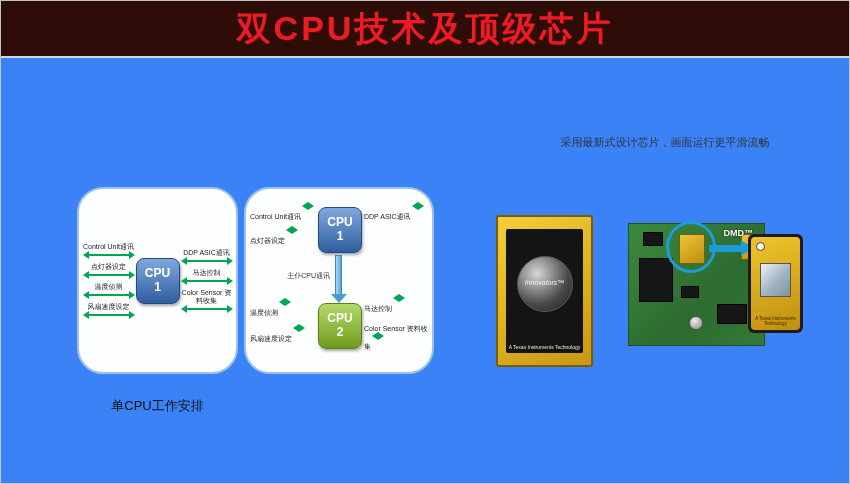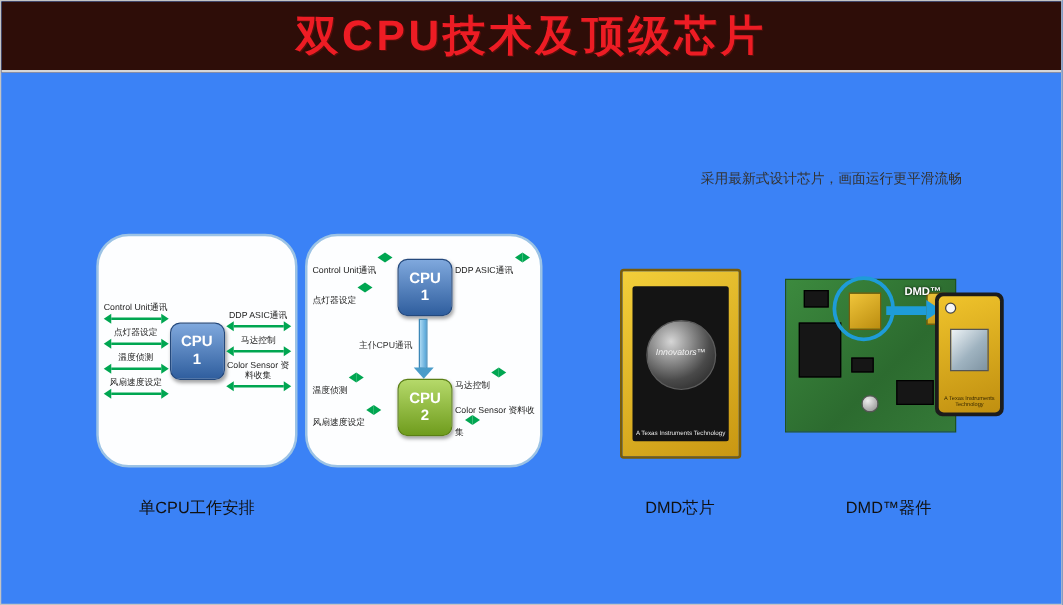--- a/index.html
+++ b/index.html
@@ -211,16 +211,14 @@
 
   <figure id="dmd-device">
     <div class="dev-face">
       <div class="dev-logo"></div>
       <div class="dev-window"></div>
       <div class="dev-text">A Texas Instruments Technology</div>
     </div>
   </figure>
 
   <div class="img-label" id="lblA">单CPU工作安排</div>
-  <div class="img-label" id="lblC">DMD芯片</div>
-  <div class="img-label" id="lblD">DMD™器件</div>
 
 </div>
 
 </body></html>

